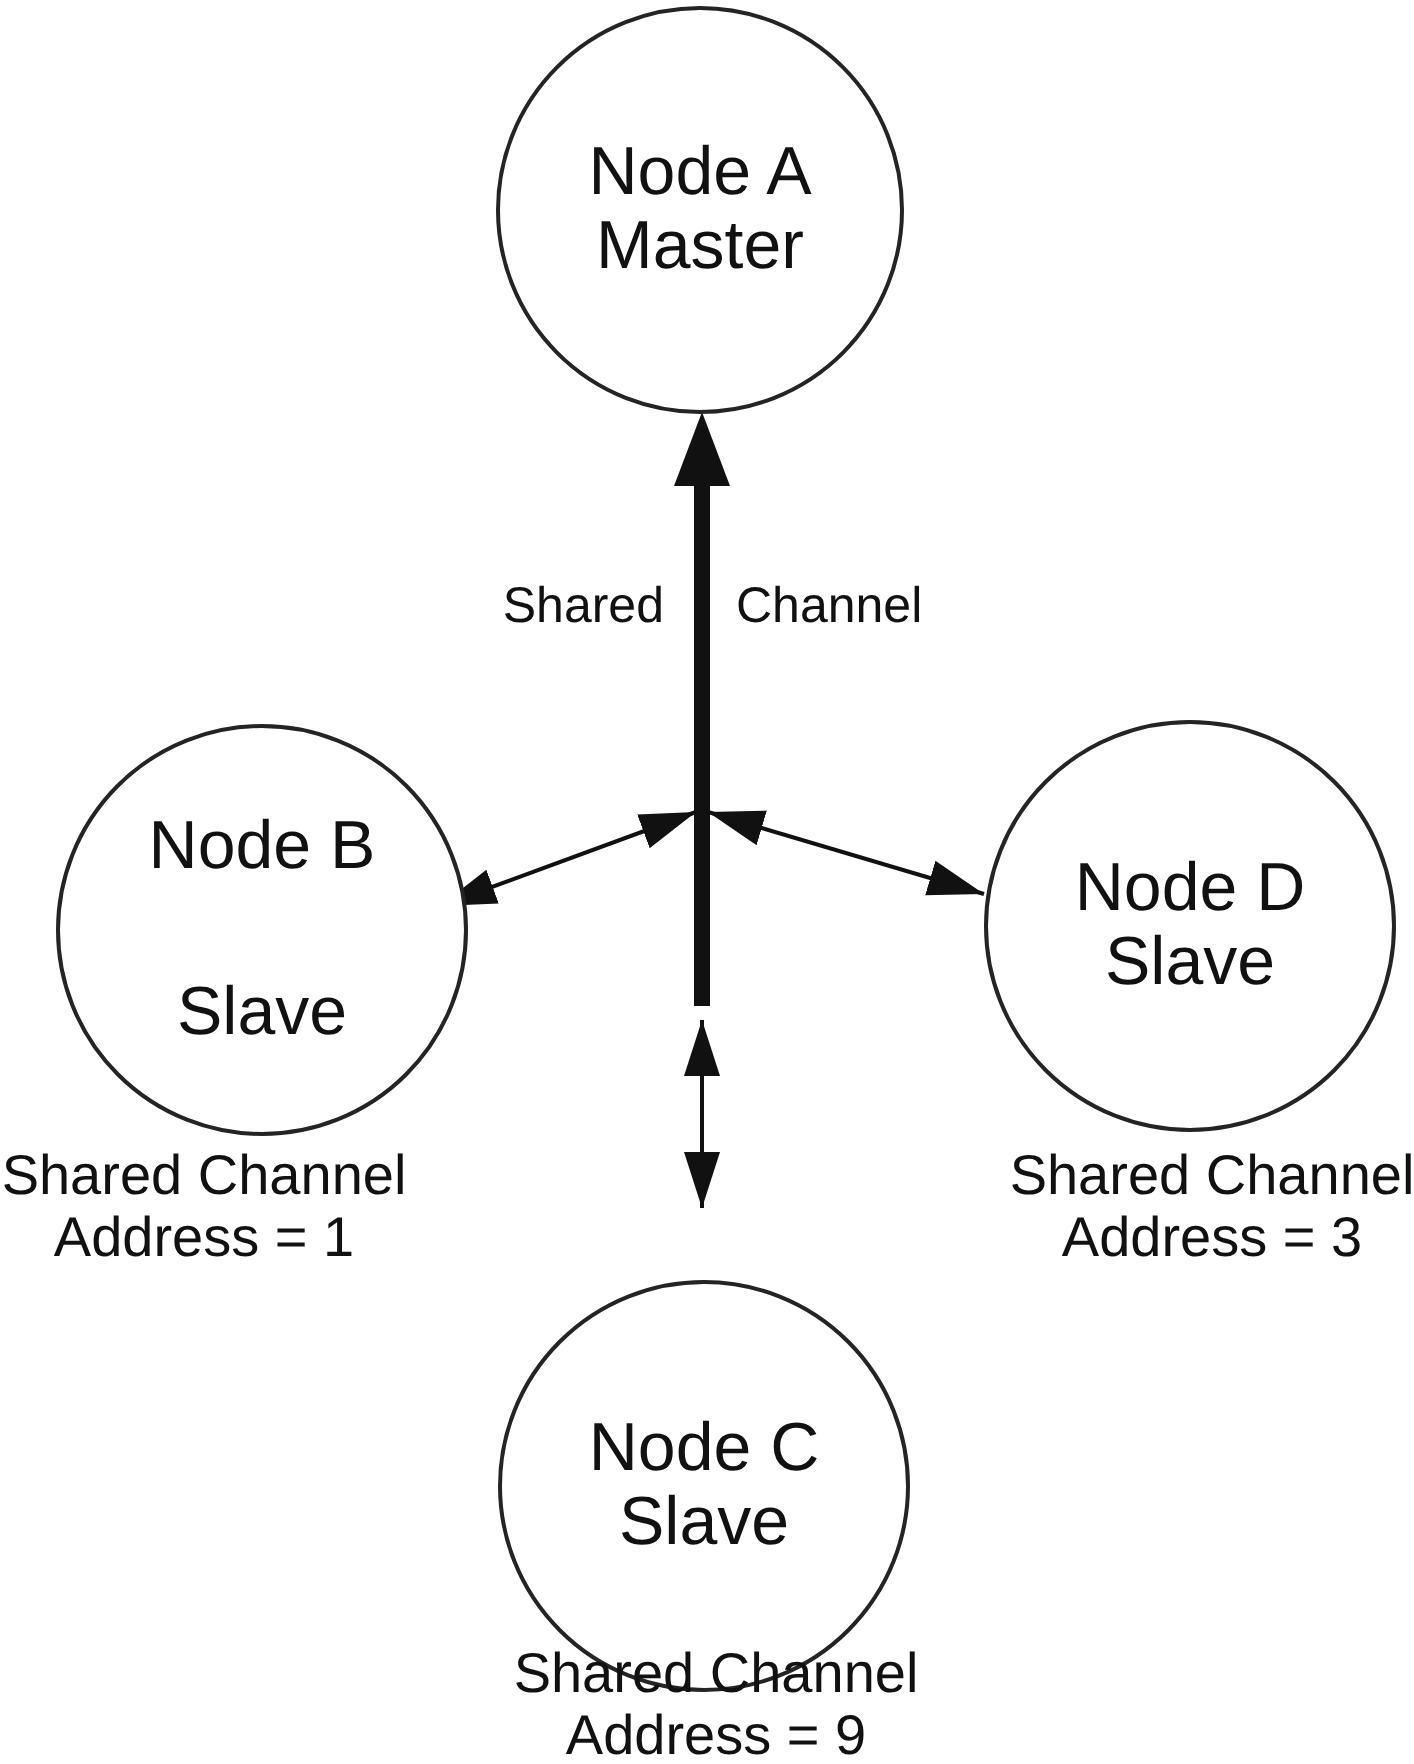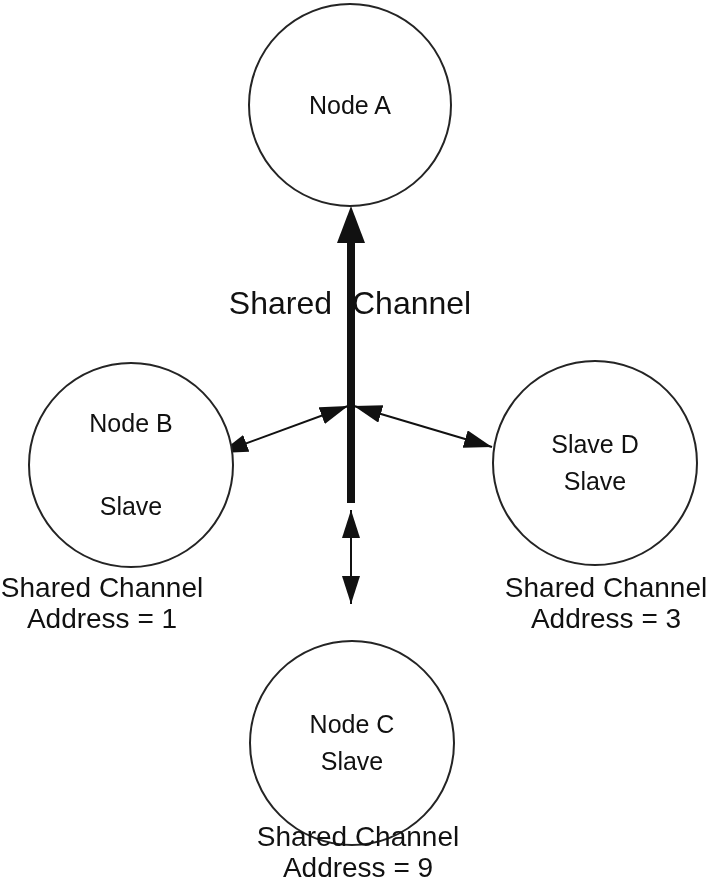--- a/index.html
+++ b/index.html
@@ -29,21 +29,21 @@
     border: 2px solid #242424;
     border-radius: 50%;
     background: #ffffff;
     display: flex;
     flex-direction: column;
     align-items: center;
     justify-content: center;
     text-align: center;
   }
   .node-label {
-    font-size: 25px;
+    font-size: 34px;
     line-height: 37px;
     color: #111111;
     white-space: nowrap;
   }
   #node-a { left: 248px; top: 3px;   width: 204px; height: 204px; }
   #node-b { left: 28px;  top: 362px; width: 206px; height: 206px; gap: 46px; }
   #node-c { left: 249px; top: 640px; width: 206px; height: 206px; }
   #node-d { left: 492px; top: 360px; width: 206px; height: 206px; }
 
   .caption {
@@ -55,27 +55,27 @@
     color: #111111;
     white-space: nowrap;
   }
   #caption-b { left: -48px; top: 572px; }
   #caption-c { left: 208px; top: 821px; }
   #caption-d { left: 456px; top: 572px; }
 
   .channel-word {
     position: absolute;
     top: 287px;
-    font-size: 32px;
+    font-size: 25px;
     line-height: 32px;
     color: #111111;
     white-space: nowrap;
   }
   #channel-word-left  { right: 375px; }  
-  #channel-word-right { left: 352px; }
+  #channel-word-right { left: 368px; }
 </style>
 </head>
 <body>
 
 <div id="stage">
 
   <svg id="arrow-layer" viewBox="0 0 707 882" xmlns="http://www.w3.org/2000/svg">
     <defs>
       <marker id="ah-end" markerUnits="userSpaceOnUse" markerWidth="30" markerHeight="20" refX="28" refY="9" orient="auto">
         <path d="M0,0 L28,9 L0,18 Z" fill="#111111"></path>
@@ -92,34 +92,35 @@
 
     <line x1="220" y1="453" x2="348" y2="406" stroke="#111111" stroke-width="2" marker-start="url(#ah-start)" marker-end="url(#ah-end)"></line>
 
     <line x1="492" y1="447" x2="354" y2="406" stroke="#111111" stroke-width="2" marker-start="url(#ah-start)" marker-end="url(#ah-end)"></line>
 
     <line x1="351" y1="604" x2="351" y2="510" stroke="#111111" stroke-width="2" marker-start="url(#ah-start)" marker-end="url(#ah-end)"></line>
   </svg>
 
   <div id="node-a" class="node-circle">
     <div class="node-label">Node A</div>
+    <div class="node-label">Master</div>
   </div>
 
   <div id="node-b" class="node-circle">
     <div class="node-label">Node B</div>
     <div class="node-label">Slave</div>
   </div>
 
   <div id="node-c" class="node-circle">
     <div class="node-label">Node C</div>
     <div class="node-label">Slave</div>
   </div>
 
   <div id="node-d" class="node-circle">
-    <div class="node-label">Slave D</div>
+    <div class="node-label">Node D</div>
     <div class="node-label">Slave</div>
   </div>
 
   <span id="channel-word-left" class="channel-word">Shared</span>
   <span id="channel-word-right" class="channel-word">Channel</span>
 
   <div id="caption-b" class="caption">
     <div>Shared Channel</div>
     <div>Address = 1</div>
   </div>

